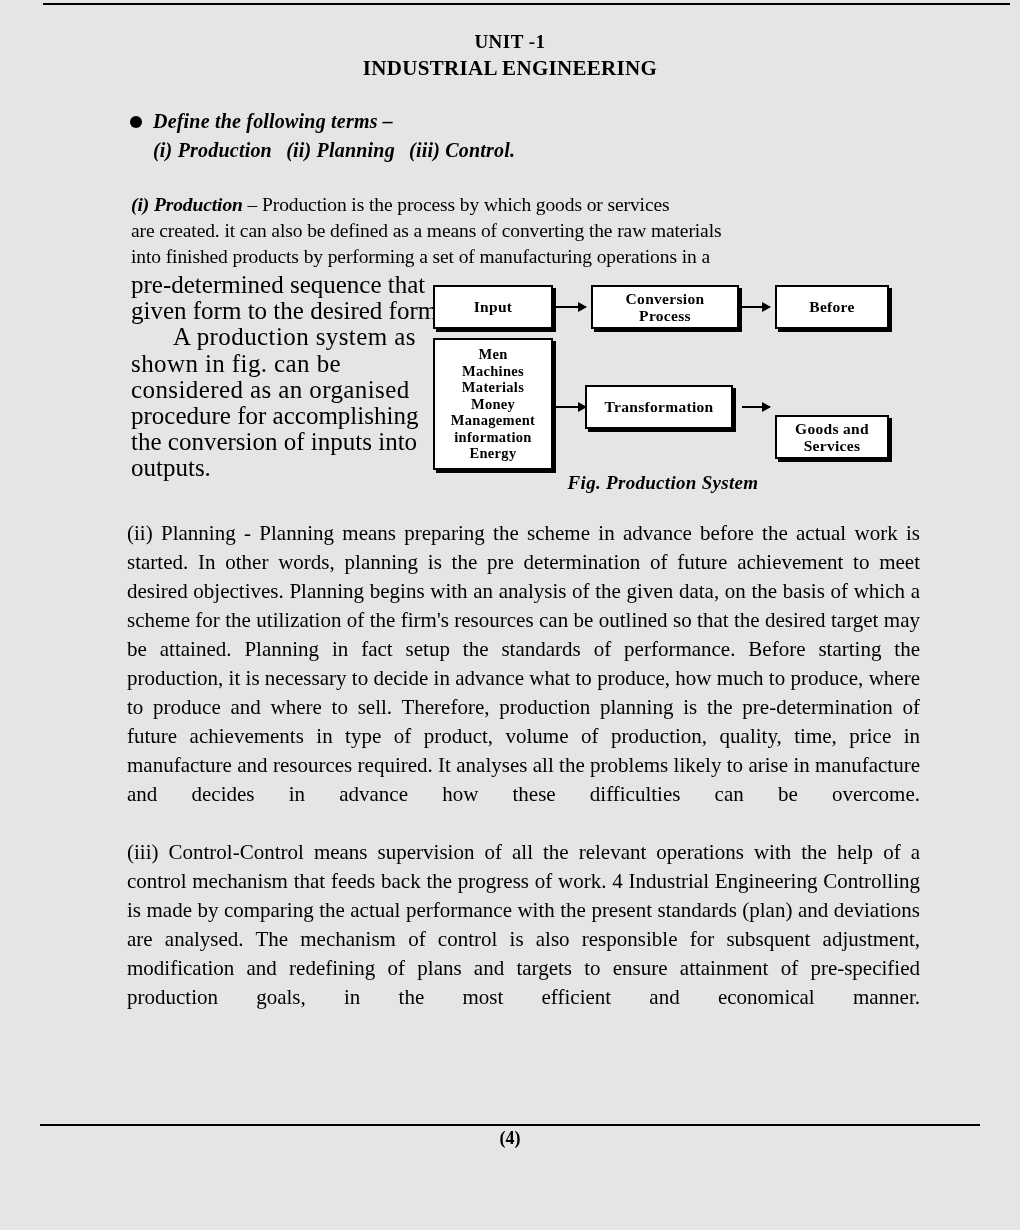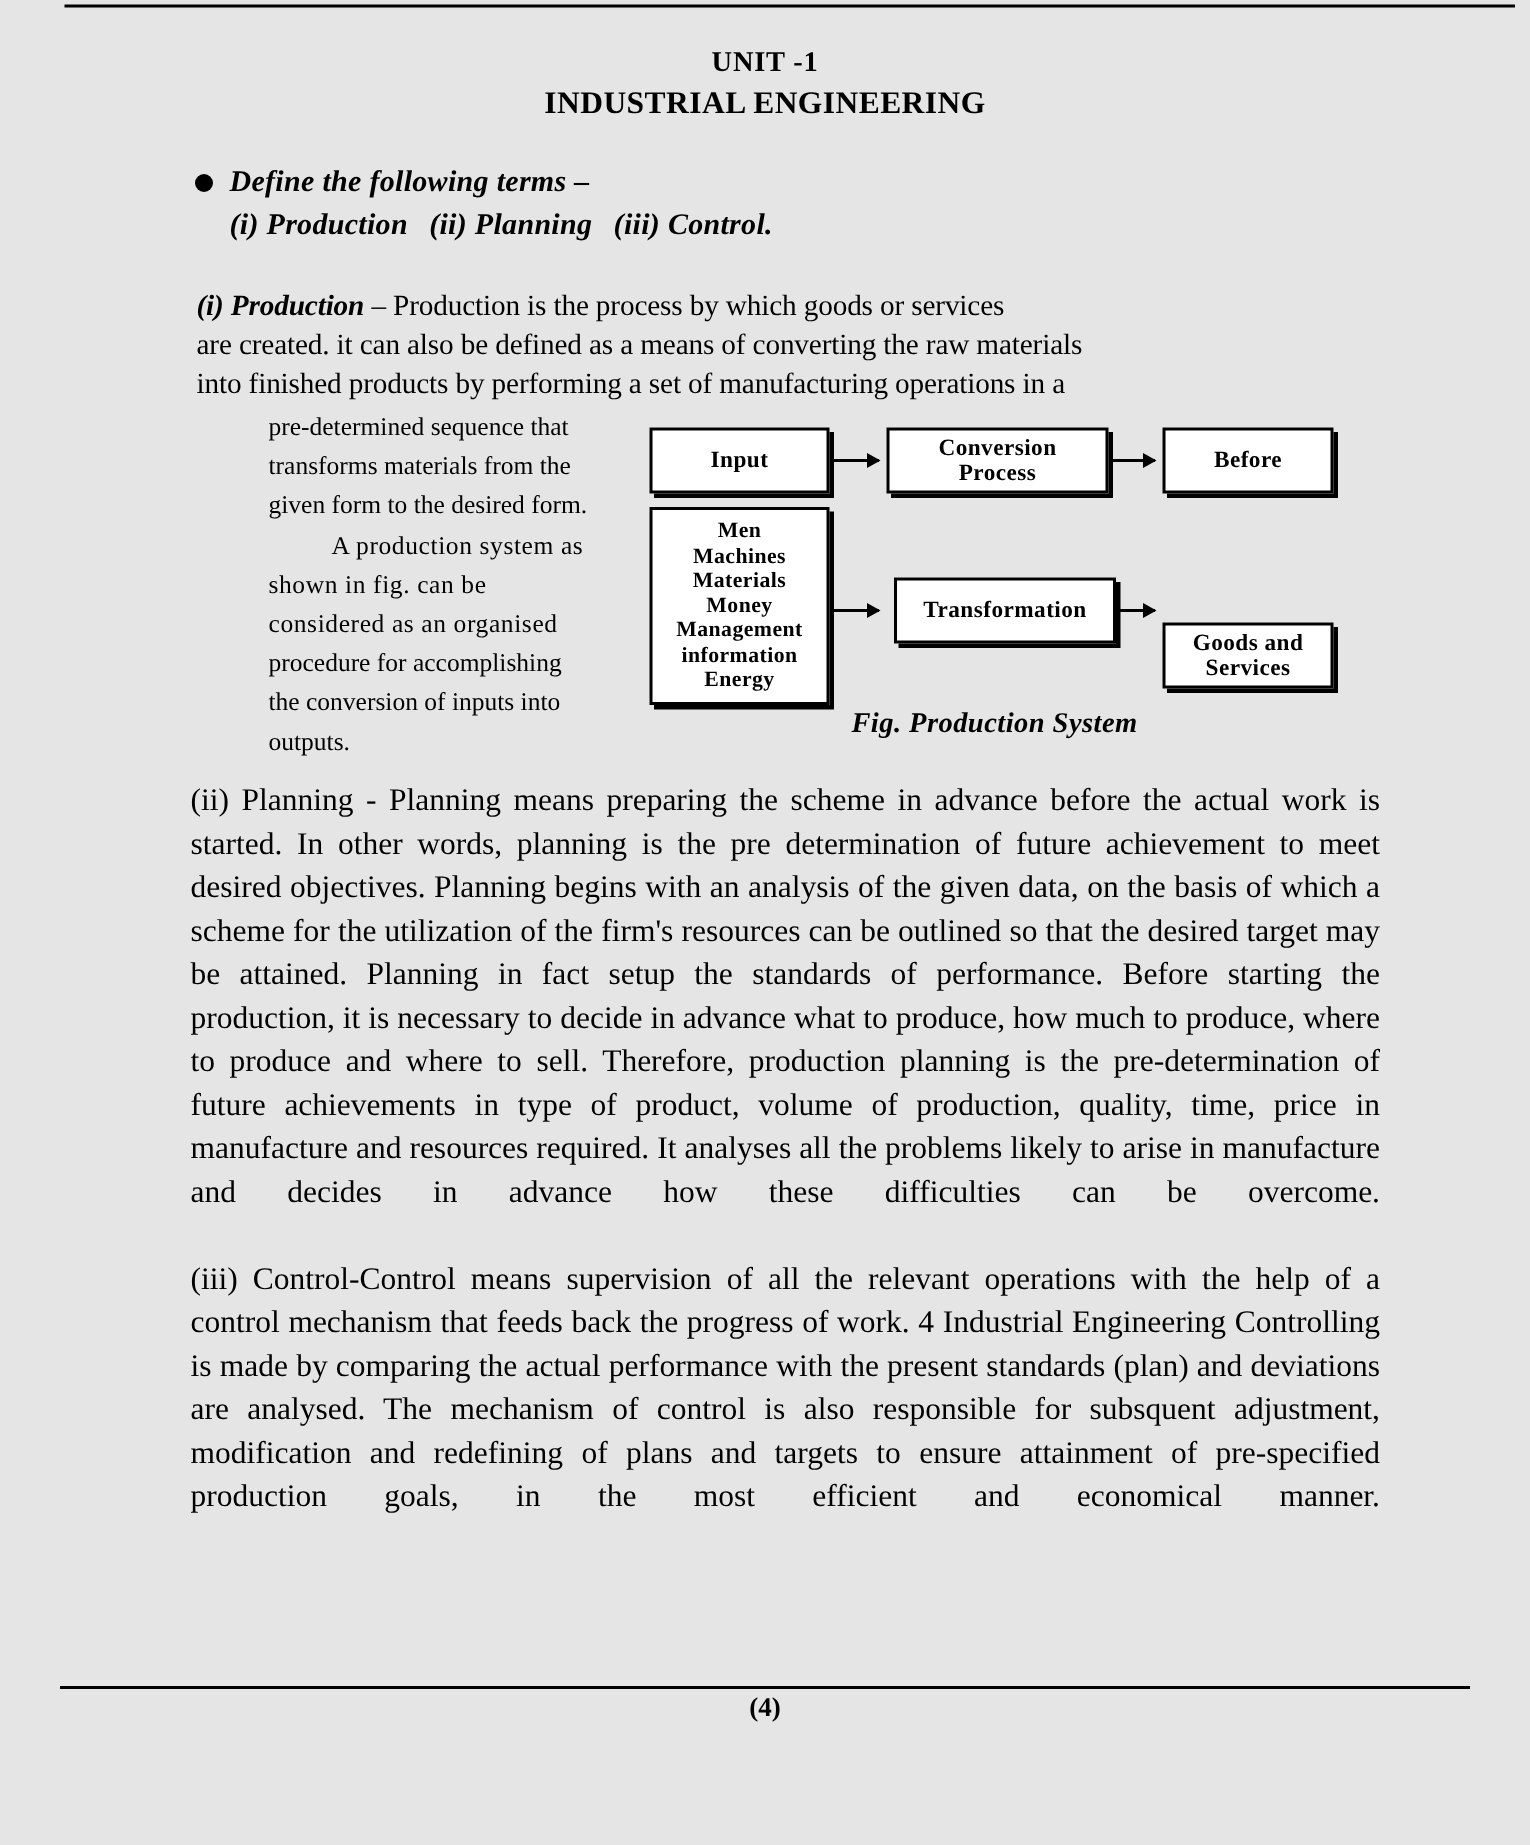--- a/index.html
+++ b/index.html
@@ -108,23 +108,22 @@
     font-style: italic;
   }
   .prod-line { white-space: nowrap; }
 
   
   .prod-col {
     position: absolute;
     left: 131px;
     top: 272px;
     width: 295px;
-    font-size: 17px;
+    font-size: 25px;
     line-height: 26.2px;
-    margin-left: 48px;
   }
   .prod-col .ln { white-space: nowrap; }
   .prod-col .indent { padding-left: 42px; }
   .prod-col .spread {
     white-space: nowrap;
     letter-spacing: 0.4px;
   }
 
   
   .figure {
@@ -148,21 +147,21 @@
     font-weight: bold;
     font-size: 15.5px;
     line-height: 17.5px;
     letter-spacing: 0.3px;
   }
   #box-input      { left: 0px;   top: 0px;   width: 120px; height: 44px; }
   #box-conversion { left: 158px; top: 0px;   width: 148px; height: 44px; }
   #box-output     { left: 342px; top: 0px;   width: 114px; height: 44px; }
   #box-resources  { left: 0px;   top: 53px;  width: 120px; height: 132px;
                     font-size: 14.5px; line-height: 16.5px; }
-  #box-transform  { left: 163px; top: 100px; width: 148px; height: 44px; }
+  #box-transform  { left: 152px; top: 100px; width: 148px; height: 44px; }
   #box-goods      { left: 342px; top: 100px; width: 114px; height: 44px; margin-top: 30px; }
 
   .arrow {
     position: absolute;
     height: 2px;
     background: #000;
   }
   .arrow::after {
     content: "";
     position: absolute;
@@ -254,21 +253,20 @@
   </div>
 
   <div class="prod-intro">
     <div class="prod-line"><span class="lead">(i) Production</span><span> – </span><span>Production is the process by which goods or services</span></div>
     <div class="prod-line">are created. it can also be defined as a means of converting the raw materials</div>
     <div class="prod-line">into finished products by performing a set of manufacturing operations in a</div>
   </div>
 
   <div class="prod-col">
     <div class="ln">pre-determined sequence that</div>
-    <div class="ln">transforms materials from the</div>
     <div class="ln">given form to the desired form.</div>
     <div class="ln indent spread">A production system as</div>
     <div class="ln spread">shown in fig. can be</div>
     <div class="ln spread">considered as an organised</div>
     <div class="ln">procedure for accomplishing</div>
     <div class="ln">the conversion of inputs into</div>
     <div class="ln">outputs.</div>
   </div>
 
   <div class="figure">

